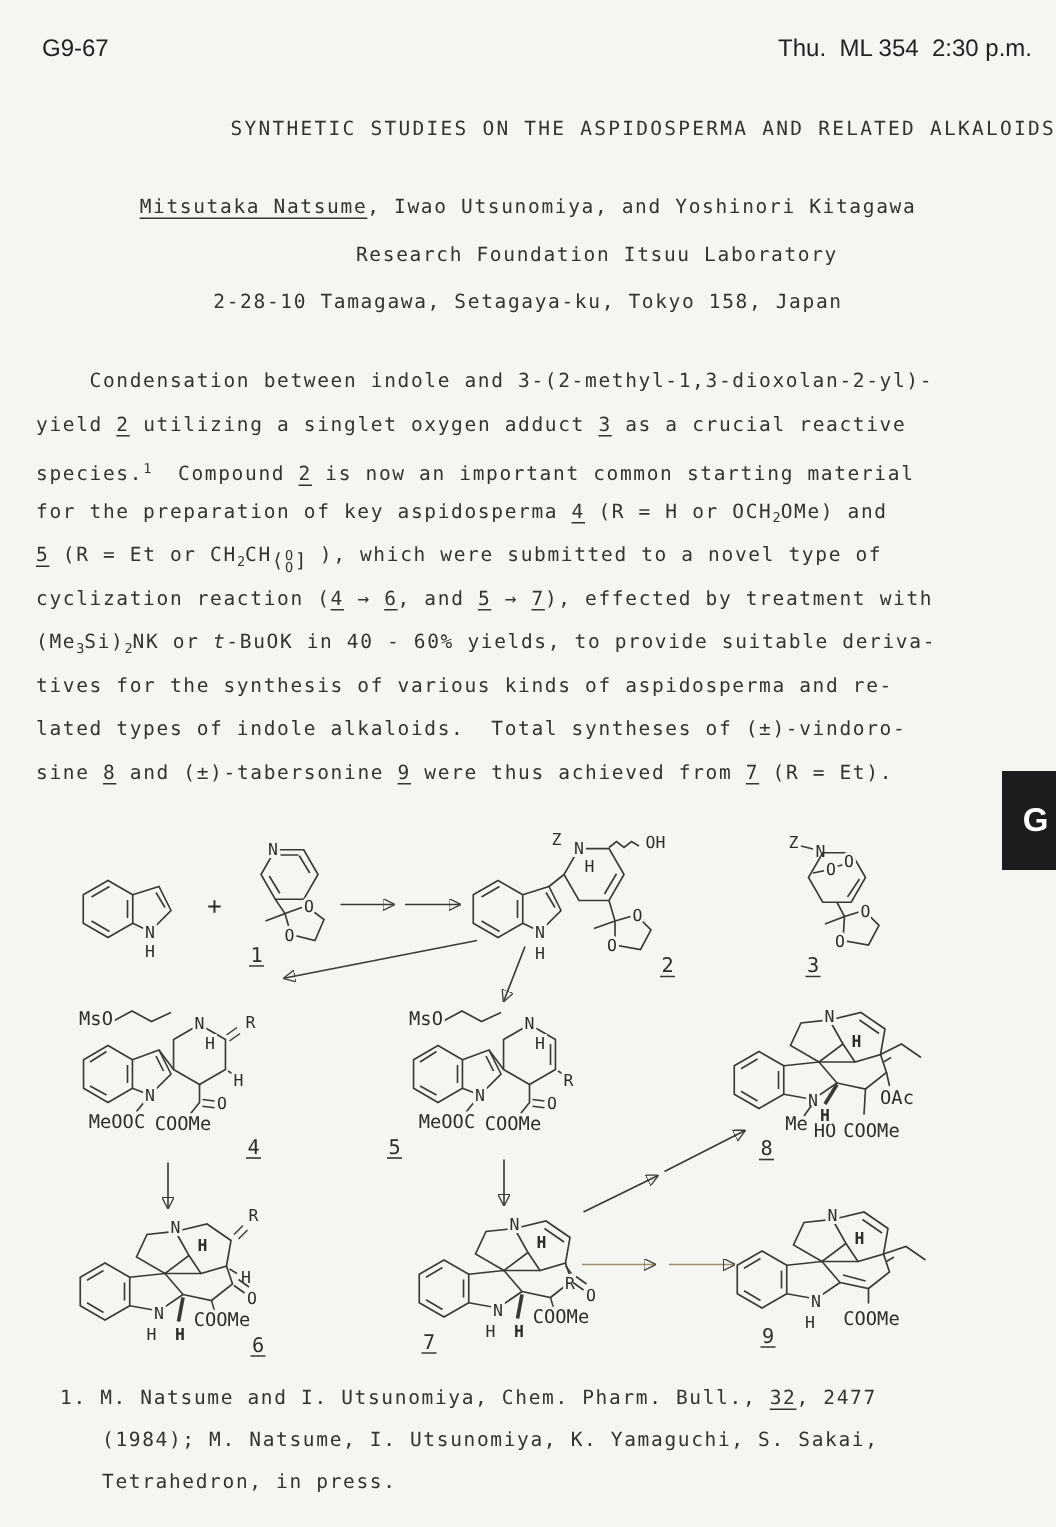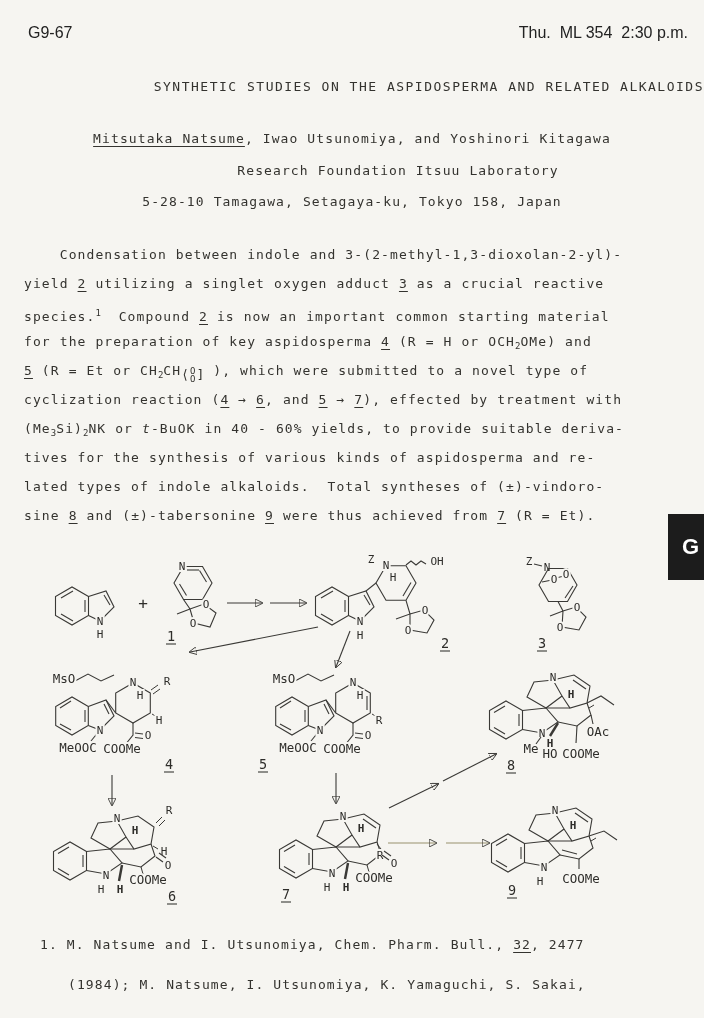--- a/index.html
+++ b/index.html
@@ -11,21 +11,21 @@
   #hdr .r{white-space:pre;}
   
   .tw{white-space:pre;font-size:13px;letter-spacing:1.1px;color:#34332f;}
   #title{position:absolute;top:79px;left:0;width:704px;text-align:right;letter-spacing:1.5px;}
   #authors{position:absolute;top:131px;left:0;width:704px;text-align:center;}
   #affil{position:absolute;top:163px;left:13px;width:704px;text-align:center;padding-left:33px;}
   #addr{position:absolute;top:194px;left:0;width:704px;text-align:center;}
   #bodytxt{position:absolute;top:244px;left:24px;width:650px;}
   #bodytxt .bl{height:29px;line-height:22px;}
   #refs{position:absolute;top:922px;left:40px;width:640px;}
-  #refs .bl{height:28px;line-height:21px;margin-top:12px;}
+  #refs .bl{height:28px;line-height:21px;}
   #refs .ind{padding-left:28px;}
   .u{text-decoration:underline;text-underline-offset:3px;}
   .sb{font-size:9px;vertical-align:-3px;letter-spacing:0;}
   .sp{font-size:9px;vertical-align:5px;letter-spacing:0;}
   .it{font-style:italic;}
   
   .dxo{display:inline-flex;align-items:center;vertical-align:-4px;letter-spacing:0;}
   .dxo .ang{font-family:"DejaVu Sans Mono","DejaVu Sans",monospace;font-size:13px;}
   .dxo .stk{display:inline-flex;flex-direction:column;line-height:8px;font-size:9px;margin:0 1px;}
   .dxo .br{font-size:13px;}
@@ -54,21 +54,21 @@
   <div id="hdr">
     <span class="l">G9-67</span>
     <span class="r">Thu.  ML 354  2:30 p.m.</span>
   </div>
 
   <div id="title" class="tw">SYNTHETIC STUDIES ON THE ASPIDOSPERMA AND RELATED ALKALOIDS</div>
 
   <div id="authors" class="tw"><span class="u">Mitsutaka Natsume</span><span>, Iwao Utsunomiya, and Yoshinori Kitagawa</span></div>
 
   <div id="affil" class="tw">Research Foundation Itsuu Laboratory</div>
-  <div id="addr" class="tw">5-28-10 Tamagawa, Setagaya-ku, Tokyo 158, Japan</div>
+  <div id="addr" class="tw">2-28-10 Tamagawa, Setagaya-ku, Tokyo 158, Japan</div>
 
   <div id="bodytxt">
     <div class="bl tw"><span>    Condensation between indole and 3-(2-methyl-1,3-dioxolan-2-yl)-</span></div>
     <div class="bl tw"><span>yield </span><span class="u">2</span><span> utilizing a singlet oxygen adduct </span><span class="u">3</span><span> as a crucial reactive</span></div>
     <div class="bl tw"><span>species.</span><span class="sp">1</span><span>  Compound </span><span class="u">2</span><span> is now an important common starting material</span></div>
     <div class="bl tw"><span>for the preparation of key aspidosperma </span><span class="u">4</span><span> (R = H or OCH</span><span class="sb">2</span><span>OMe) and</span></div>
     <div class="bl tw"><span class="u">5</span><span> (R = Et or CH</span><span class="sb">2</span><span>CH</span><span class="dxo"><span class="ang">⟨</span><span class="stk"><span>O</span><span>O</span></span><span class="br">]</span></span><span> ), which were submitted to a novel type of</span></div>
     <div class="bl tw"><span>cyclization reaction (</span><span class="u">4</span><span> → </span><span class="u">6</span><span>, and </span><span class="u">5</span><span> → </span><span class="u">7</span><span>), effected by treatment with</span></div>
     <div class="bl tw"><span>(Me</span><span class="sb">3</span><span>Si)</span><span class="sb">2</span><span>NK or </span><span class="it">t</span><span>-BuOK in 40 - 60% yields, to provide suitable deriva-</span></div>
     <div class="bl tw"><span>tives for the synthesis of various kinds of aspidosperma and re-</span></div>

